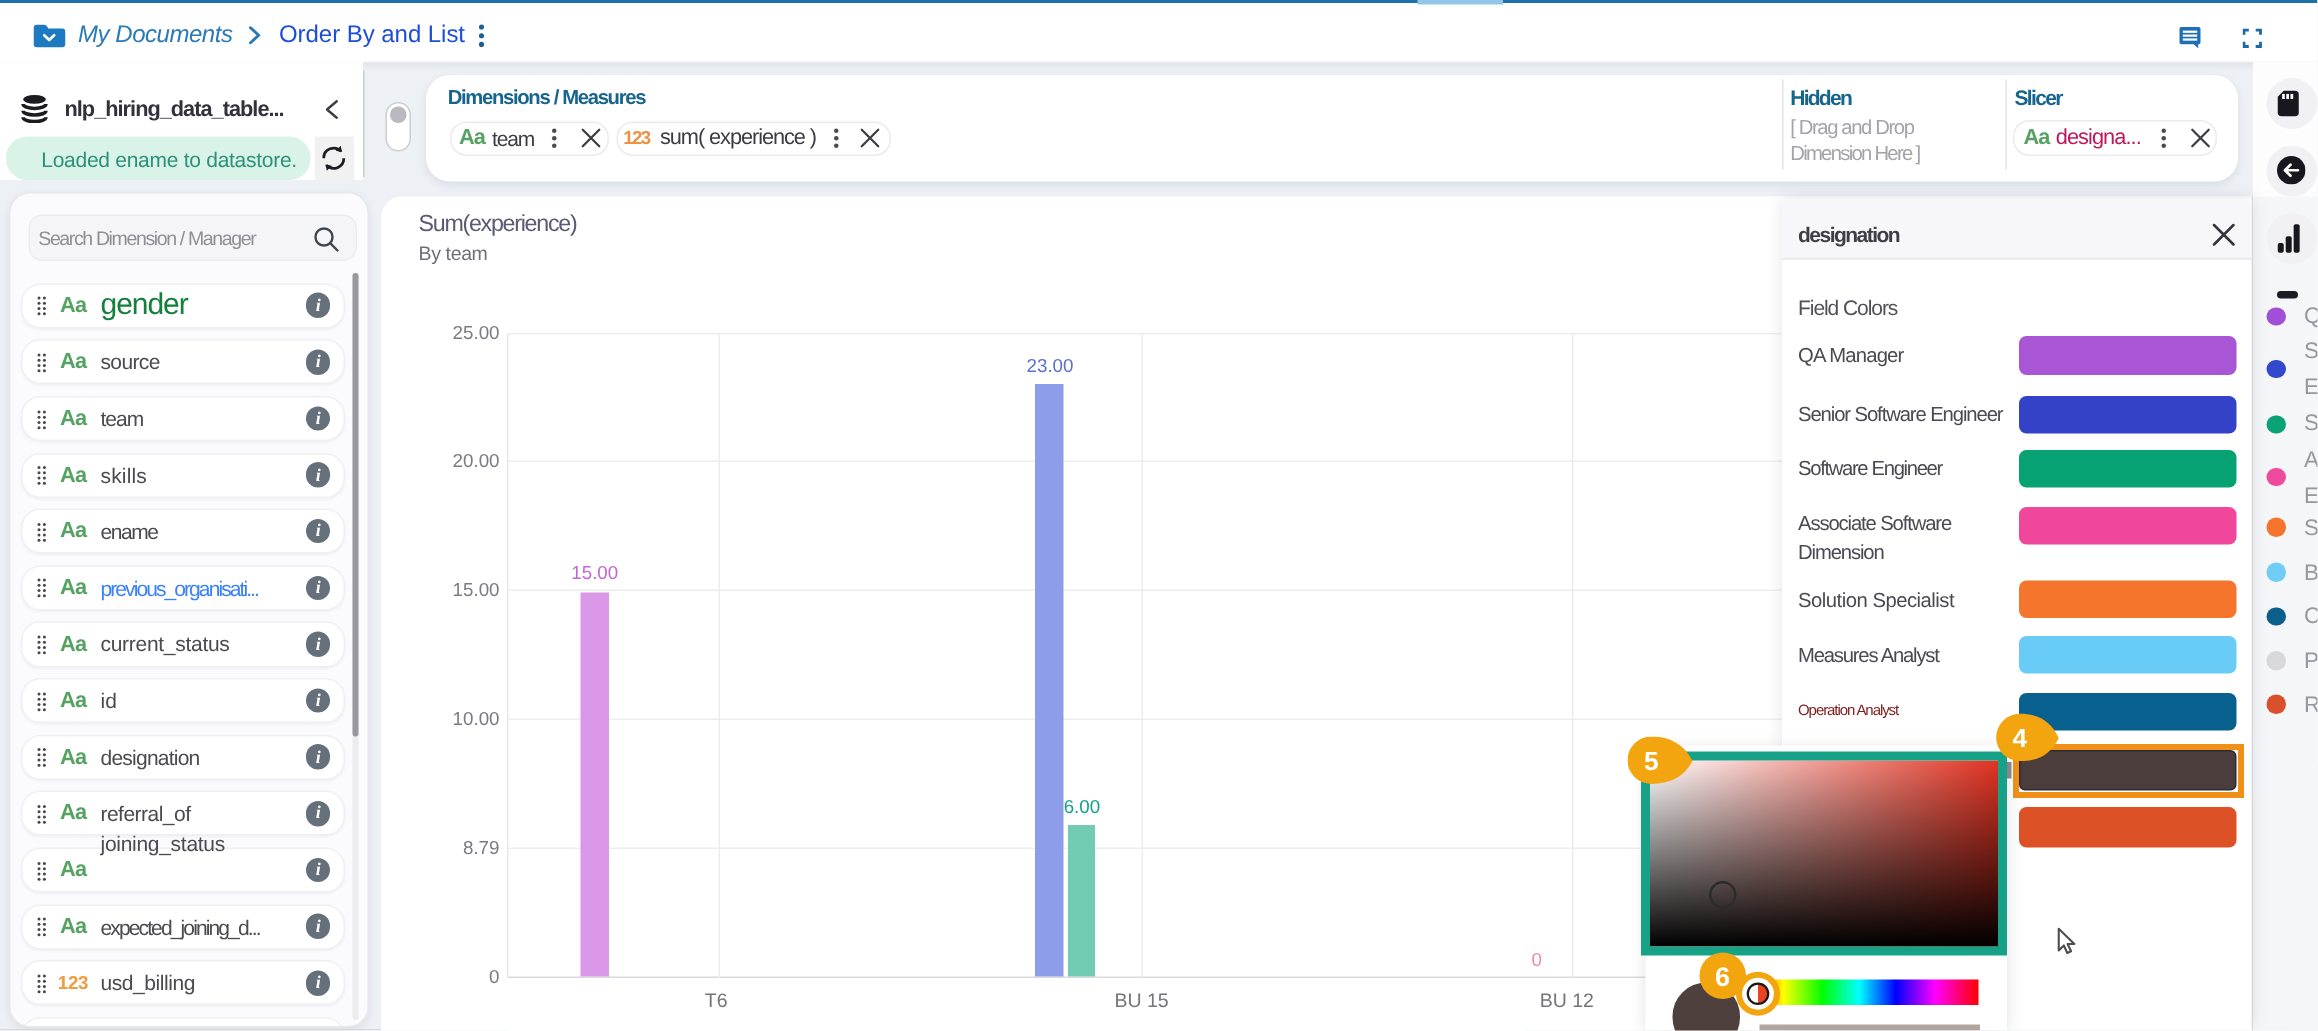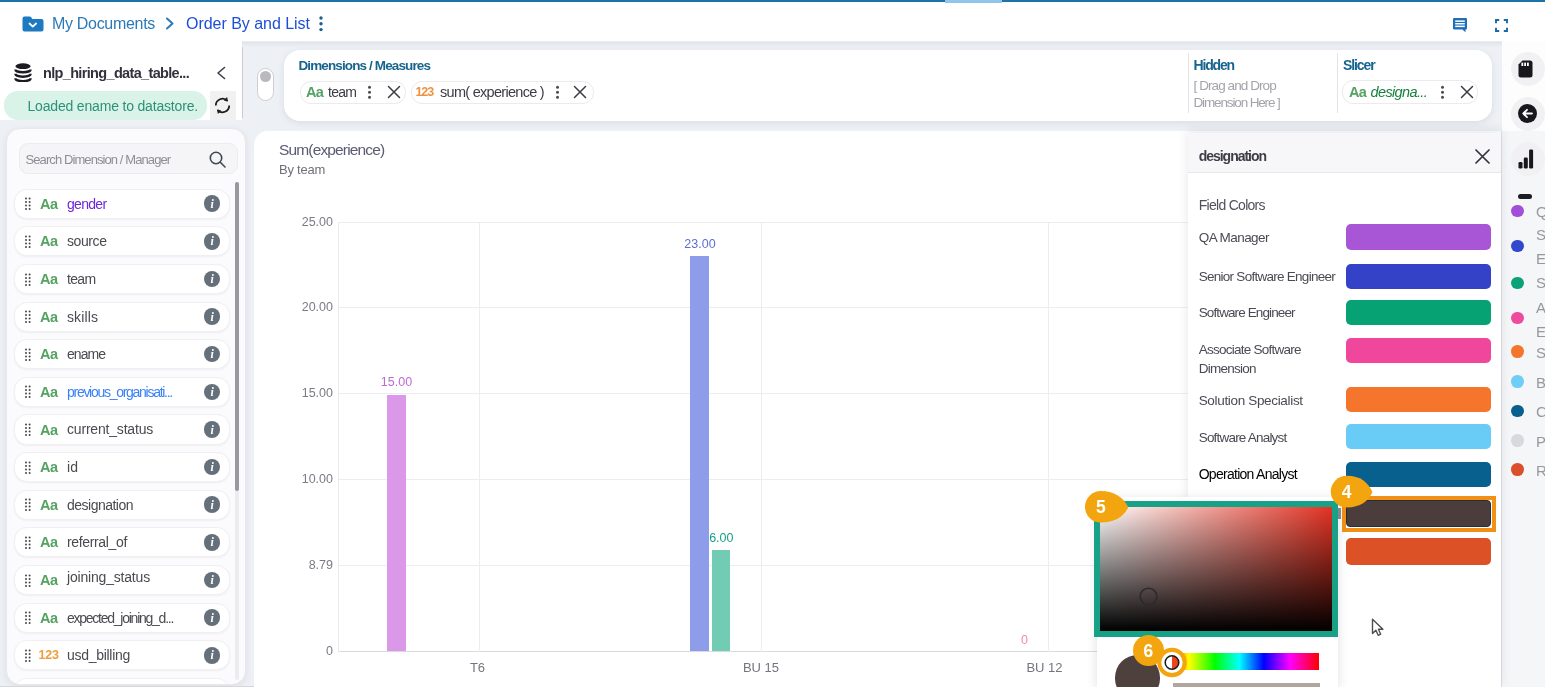--- a/index.html
+++ b/index.html
@@ -14,21 +14,21 @@
 <body>
 
 <div class="ab" style="left:0;top:0;width:1545px;height:41px;background:#fff;border-bottom:1px solid #e9ebef"></div>
 <div class="ab" style="left:0;top:42px;width:1545px;height:5px;background:linear-gradient(rgba(60,70,90,0.07),rgba(60,70,90,0))"></div>
 <div class="ab" style="left:0;top:0;width:1545px;height:2px;background:#1d72a8"></div>
 <div class="ab" style="left:945px;top:0;width:57px;height:3px;background:#92c6e9"></div>
 <svg class="ab" style="left:21px;top:15.5px" width="23" height="16" viewBox="0 0 23 16">
   <path d="M1.5 2.5 Q1.5 0.5 3.5 0.5 L8.5 0.5 Q9.8 0.5 10.4 1.6 L11.2 3 L20.5 3 Q22.5 3 22.5 5 L22.5 13.5 Q22.5 15.5 20.5 15.5 L3.5 15.5 Q1.5 15.5 1.5 13.5 Z" fill="#1d79c0"></path>
   <path d="M8.5 7.5 L11.8 10.6 L15.1 7.5" fill="none" stroke="#fff" stroke-width="1.8" stroke-linecap="round" stroke-linejoin="round"></path>
 </svg>
-<div class="tx cy" style="left:52px;top:23.5px;font-size:16px;color:#2b7ab8;letter-spacing:-0.31px;">My Documents</div>
+<div class="tx cy" style="left:52px;top:23.5px;font-size:16px;color:#2b7ab8;letter-spacing:-0.31px;font-style:italic;">My Documents</div>
 <svg class="ab" style="left:163.5px;top:17px" width="11" height="13" viewBox="0 0 11 13">
   <path d="M3 1.5 L8.5 6.5 L3 11.5" fill="none" stroke="#2b7ab8" stroke-width="2" stroke-linecap="round" stroke-linejoin="round"></path>
 </svg>
 <div class="tx cy" style="left:186px;top:23.5px;font-size:16px;color:#1d4ed8;letter-spacing:-0.03px;">Order By and List</div>
 <svg class="ab" style="left:316.5px;top:15px" width="8" height="18" viewBox="0 0 8 18">
   <circle cx="4" cy="3" r="1.7" fill="#1d5e96"></circle>
     <circle cx="4" cy="8.8" r="1.7" fill="#1d5e96"></circle>
     <circle cx="4" cy="14.6" r="1.7" fill="#1d5e96"></circle>
 </svg>
 <svg class="ab" style="left:1451.5px;top:17px" width="16" height="16" viewBox="0 0 16 16">
@@ -77,21 +77,21 @@
         <circle cx="5.6" cy="1.6" r="1"></circle>
         <circle cx="2" cy="5.1" r="1"></circle>
         <circle cx="5.6" cy="5.1" r="1"></circle>
         <circle cx="2" cy="8.6" r="1"></circle>
         <circle cx="5.6" cy="8.6" r="1"></circle>
         <circle cx="2" cy="12.1" r="1"></circle>
         <circle cx="5.6" cy="12.1" r="1"></circle>
       </g>
   </svg>
   <div class="tx cy" style="left:33.5px;top:75.2px;font-size:14.5px;font-weight:bold;color:#55a263;letter-spacing:-0.4px">Aa</div>
-  <div class="tx cy" style="left:60.5px;top:75.19999999999999px;font-size:14px;color:#6d28d9;letter-spacing:-0.7px;">gender</div>
+  <div class="tx cy" style="left:60.5px;top:75.19999999999999px;font-size:20px;color:#15803d;letter-spacing:-0.7px;">gender</div>
   <div class="ab" style="left:197.3px;top:66.9px;width:16.6px;height:16.6px;border-radius:50%;background:#65707a"></div>
   <div class="tx ctr" style="left:205.6px;top:75.2px;font-family:'Liberation Serif',serif;font-style:italic;font-weight:bold;font-size:12px;color:#fff">i</div>
   <div class="ab" style="left:7.5px;top:97.7px;width:216px;height:30.2px;background:#fff;border:1px solid #f0f0f3;border-radius:13px;box-shadow:0 1px 2px rgba(50,50,80,.06);box-sizing:border-box"></div>
   <svg class="ab" style="left:17px;top:106.3px" width="8" height="14" viewBox="0 0 8 14">
     <g fill="#46464c">
         <circle cx="2" cy="1.6" r="1"></circle>
         <circle cx="5.6" cy="1.6" r="1"></circle>
         <circle cx="2" cy="5.1" r="1"></circle>
         <circle cx="5.6" cy="5.1" r="1"></circle>
         <circle cx="2" cy="8.6" r="1"></circle>
@@ -247,21 +247,21 @@
         <circle cx="5.6" cy="1.6" r="1"></circle>
         <circle cx="2" cy="5.1" r="1"></circle>
         <circle cx="5.6" cy="5.1" r="1"></circle>
         <circle cx="2" cy="8.6" r="1"></circle>
         <circle cx="5.6" cy="8.6" r="1"></circle>
         <circle cx="2" cy="12.1" r="1"></circle>
         <circle cx="5.6" cy="12.1" r="1"></circle>
       </g>
   </svg>
   <div class="tx cy" style="left:33.5px;top:451.5px;font-size:14.5px;font-weight:bold;color:#55a263;letter-spacing:-0.4px">Aa</div>
-  <div class="tx cy" style="left:60.5px;top:448px;font-size:14px;color:#4a4a50;letter-spacing:-0.19px;">joining_status</div>
+  <div class="tx cy" style="left:60.5px;top:433px;font-size:14px;color:#4a4a50;letter-spacing:-0.19px;">joining_status</div>
   <div class="ab" style="left:197.3px;top:443.2px;width:16.6px;height:16.6px;border-radius:50%;background:#65707a"></div>
   <div class="tx ctr" style="left:205.6px;top:451.5px;font-family:'Liberation Serif',serif;font-style:italic;font-weight:bold;font-size:12px;color:#fff">i</div>
   <div class="ab" style="left:7.5px;top:474.0px;width:216px;height:30.2px;background:#fff;border:1px solid #f0f0f3;border-radius:13px;box-shadow:0 1px 2px rgba(50,50,80,.06);box-sizing:border-box"></div>
   <svg class="ab" style="left:17px;top:482.6px" width="8" height="14" viewBox="0 0 8 14">
     <g fill="#46464c">
         <circle cx="2" cy="1.6" r="1"></circle>
         <circle cx="5.6" cy="1.6" r="1"></circle>
         <circle cx="2" cy="5.1" r="1"></circle>
         <circle cx="5.6" cy="5.1" r="1"></circle>
         <circle cx="2" cy="8.6" r="1"></circle>
@@ -327,21 +327,21 @@
     <path d="M1.5 1.5 L12.5 12.5 M12.5 1.5 L1.5 12.5" stroke="#3c3c44" stroke-width="1.5" stroke-linecap="round"></path>
   </svg>
 <div class="ab" style="left:1188.3px;top:53px;width:1px;height:60px;background:#e2e2e7"></div>
 <div class="tx cy" style="left:1193.5px;top:64.5px;font-size:14px;font-weight:bold;color:#17648e;letter-spacing:-1.16px;">Hidden</div>
 <div class="tx cy" style="left:1193.5px;top:85px;font-size:13.5px;color:#a3a3ab;letter-spacing:-0.92px;">[ Drag and Drop</div>
 <div class="tx cy" style="left:1193.5px;top:101.5px;font-size:13.5px;color:#a3a3ab;letter-spacing:-1.14px;">Dimension Here ]</div>
 <div class="ab" style="left:1336.7px;top:53px;width:1px;height:60px;background:#e2e2e7"></div>
 <div class="tx cy" style="left:1343px;top:64.5px;font-size:14px;font-weight:bold;color:#17648e;letter-spacing:-1.11px;">Slicer</div>
 <div class="ab" style="left:1341.9px;top:80px;width:136.2px;height:23.5px;border:1.4px solid #ebebee;border-radius:11px;background:#fff;box-sizing:border-box"></div>
 <div class="tx cy" style="left:1349px;top:92px;font-size:14.5px;font-weight:bold;color:#55a263;letter-spacing:-0.67px">Aa</div>
-<div class="tx cy" style="left:1370.5px;top:92px;font-size:14.5px;color:#15803d;letter-spacing:-0.62px;font-style:italic;">designa...</div>
+<div class="tx cy" style="left:1370.5px;top:92px;font-size:14.5px;color:#be185d;letter-spacing:-0.62px;">designa...</div>
 <svg class="ab" style="left:1439px;top:84.5px" width="7" height="15" viewBox="0 0 7 15">
     <g fill="#4b4b52">
       <circle cx="3.5" cy="2.2" r="1.5"></circle>
       <circle cx="3.5" cy="7.2" r="1.5"></circle>
       <circle cx="3.5" cy="12.2" r="1.5"></circle>
     </g>
   </svg>
 <svg class="ab" style="left:1459.5px;top:85px" width="14" height="14" viewBox="0 0 14 14">
     <path d="M1.5 1.5 L12.5 12.5 M12.5 1.5 L1.5 12.5" stroke="#3c3c44" stroke-width="1.5" stroke-linecap="round"></path>
   </svg>
@@ -433,23 +433,23 @@
 <div class="ab" style="left:1345.5px;top:224.3px;width:145.5px;height:25.3px;border-radius:5px;background:#a855d6"></div>
 <div class="tx cy" style="left:1198.7px;top:276.0px;font-size:13.5px;color:#4a4a54;letter-spacing:-0.73px;">Senior Software Engineer</div>
 <div class="ab" style="left:1345.5px;top:263.6px;width:145.5px;height:25.3px;border-radius:5px;background:#3442c8"></div>
 <div class="tx cy" style="left:1198.7px;top:312.3px;font-size:13.5px;color:#4a4a54;letter-spacing:-0.89px;">Software Engineer</div>
 <div class="ab" style="left:1345.5px;top:299.6px;width:145.5px;height:25.3px;border-radius:5px;background:#07a273"></div>
 <div class="tx cy" style="left:1198.7px;top:349.0px;font-size:13.5px;color:#4a4a54;letter-spacing:-0.75px;">Associate Software</div>
 <div class="tx cy" style="left:1198.7px;top:368.0px;font-size:13.5px;color:#4a4a54;letter-spacing:-0.75px;">Dimension</div>
 <div class="ab" style="left:1345.5px;top:337.8px;width:145.5px;height:25.3px;border-radius:5px;background:#f0479c"></div>
 <div class="tx cy" style="left:1198.7px;top:399.5px;font-size:13.5px;color:#4a4a54;letter-spacing:-0.33px;">Solution Specialist</div>
 <div class="ab" style="left:1345.5px;top:386.9px;width:145.5px;height:25.3px;border-radius:5px;background:#f5752c"></div>
-<div class="tx cy" style="left:1198.7px;top:437.0px;font-size:13.5px;color:#4a4a54;letter-spacing:-0.8px;">Software Analyst</div>
+<div class="tx cy" style="left:1198.7px;top:437.0px;font-size:13.5px;color:#4a4a54;letter-spacing:-0.8px;">Measures Analyst</div>
 <div class="ab" style="left:1345.5px;top:424.0px;width:145.5px;height:25.3px;border-radius:5px;background:#68ccf7"></div>
-<div class="tx cy" style="left:1198.7px;top:474.0px;font-size:14px;color:#000000;letter-spacing:-0.72px;">Operation Analyst</div>
+<div class="tx cy" style="left:1198.7px;top:474.0px;font-size:10px;color:#7f1d1d;letter-spacing:-0.72px;">Operation Analyst</div>
 <div class="ab" style="left:1345.5px;top:461.6px;width:145.5px;height:25.3px;border-radius:5px;background:#07608e"></div>
 
 <div class="ab" style="left:1337.8px;top:508px;width:3.4px;height:11px;background:#8a8a8e"></div>
 <div class="ab" style="left:1341.6px;top:495.6px;width:154.5px;height:36.4px;border:4.6px solid #f09016;box-sizing:border-box;background:#fff"></div>
 <div class="ab" style="left:1346.4px;top:500.4px;width:144.6px;height:26.3px;border-radius:4px;background:#4b3d3b;border:1.5px solid #2a2c36;box-sizing:border-box"></div>
 <div class="ab" style="left:1345.5px;top:537.8px;width:145.5px;height:26.9px;border-radius:5px;background:#dc5226"></div>
 
 <div class="ab" style="left:1096.5px;top:497px;width:241px;height:190px;background:#fff;box-shadow:0 2px 10px rgba(80,80,100,.18)"></div>
 <div class="ab" style="left:1094.3px;top:500.9px;width:243.4px;height:136px;border:6.2px solid #17a287;box-sizing:border-box;background:linear-gradient(to top, #000, rgba(0,0,0,0)), linear-gradient(to right, #fff, #e23323)"></div>
 <svg class="ab" style="left:1137.5px;top:586.1px" width="21" height="21" viewBox="0 0 21 21">

